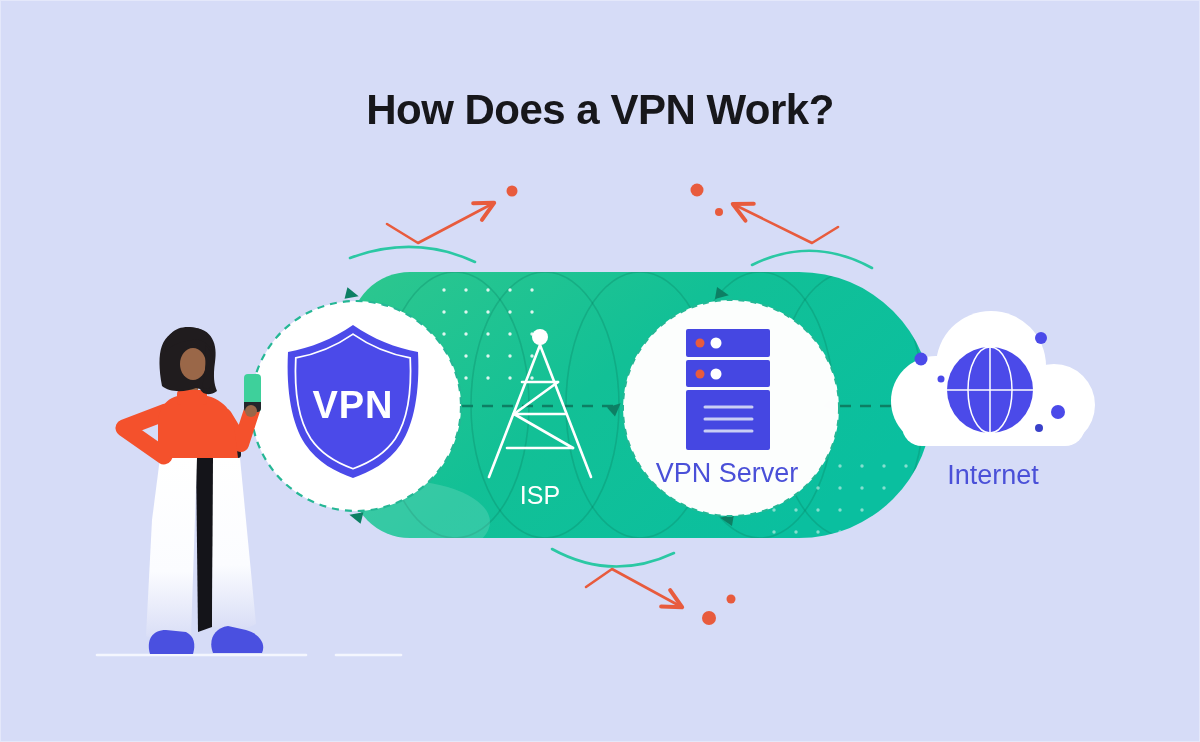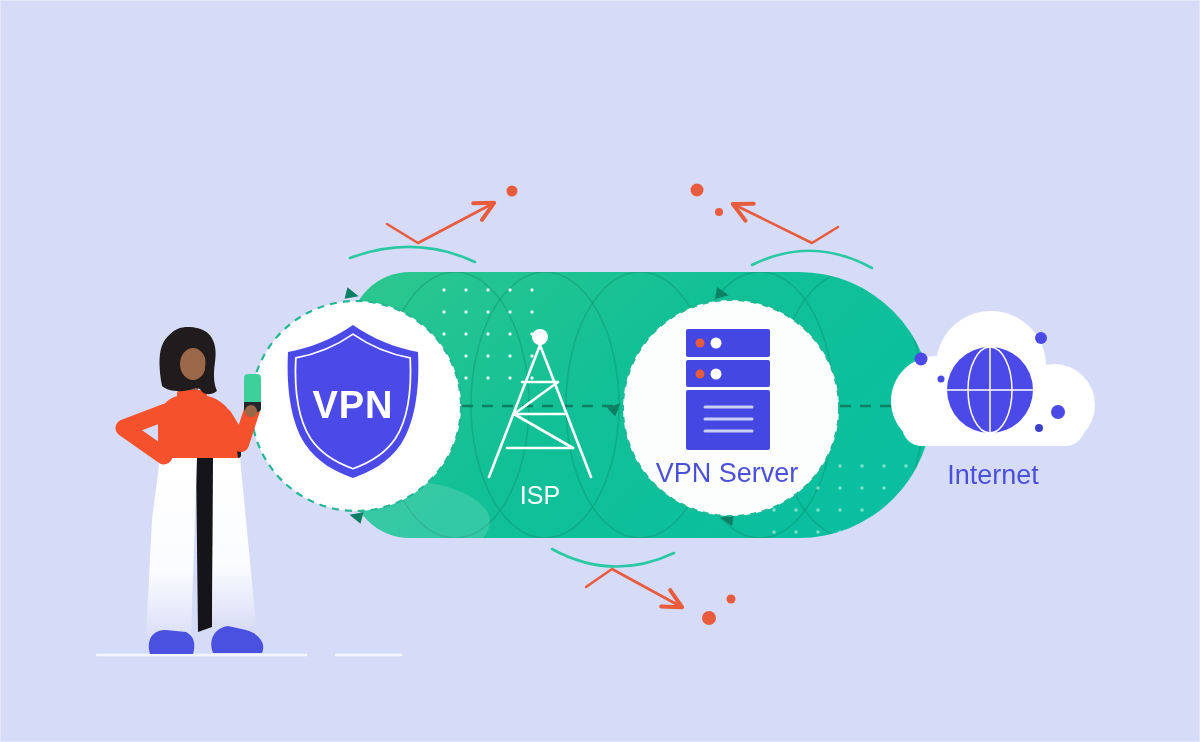--- a/index.html
+++ b/index.html
@@ -30,20 +30,21 @@
     color:var(--title-color);margin:0;
   }
   svg text{font-family:"Liberation Sans",sans-serif;}
   .scene{position:absolute;left:0;top:0;}
 </style>
 </head>
 <body>
 
 <div class="canvas">
 
+  <h1 class="page-title">How Does a VPN Work?</h1>
 
   <svg class="scene" width="1200" height="742" viewBox="0 0 1200 742">
     <defs>
       <linearGradient id="tunnelGrad" x1="0" y1="0" x2="1" y2="0.55">
         <stop offset="0" stop-color="var(--tunnel-green-1)"></stop>
         <stop offset="0.5" stop-color="var(--tunnel-green-2)"></stop>
         <stop offset="1" stop-color="var(--tunnel-green-3)"></stop>
       </linearGradient>
       <linearGradient id="pantsGrad" x1="0" y1="0" x2="0" y2="1">
         <stop offset="0" stop-color="#ffffff"></stop>

